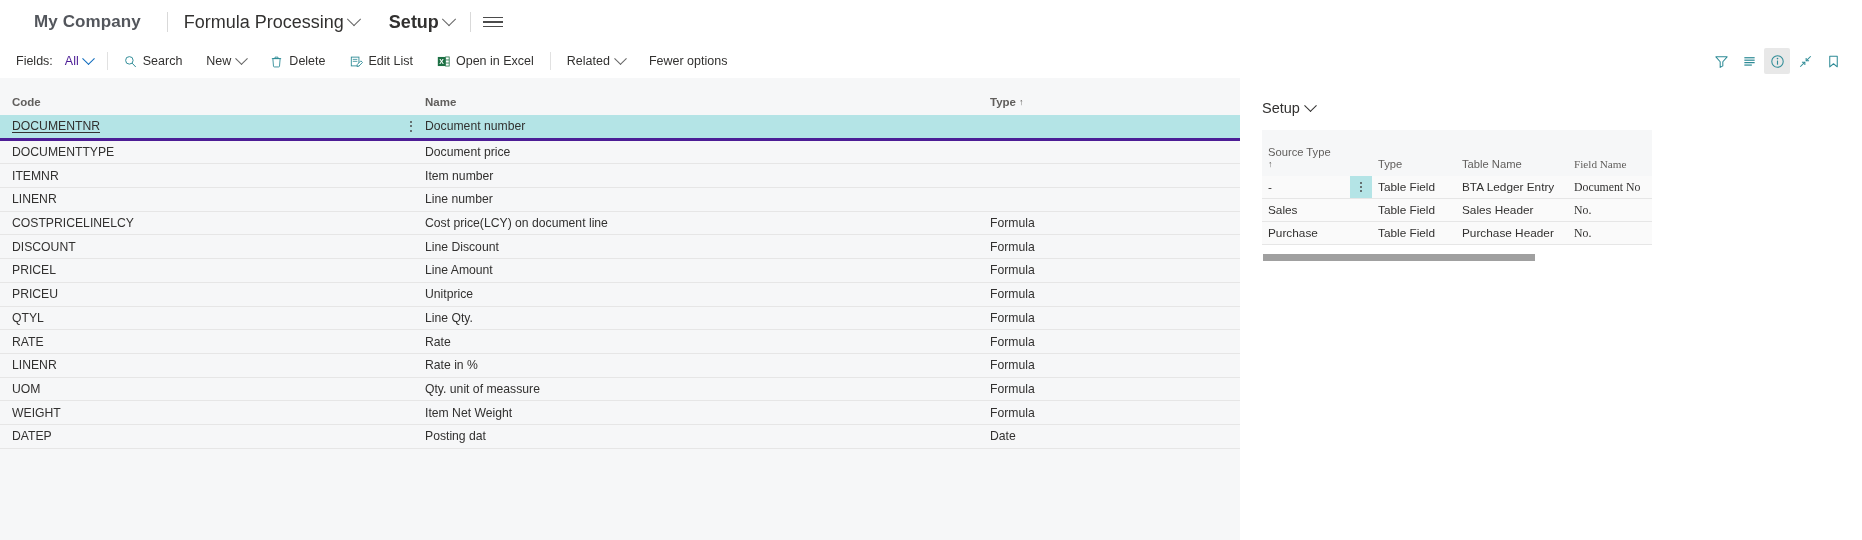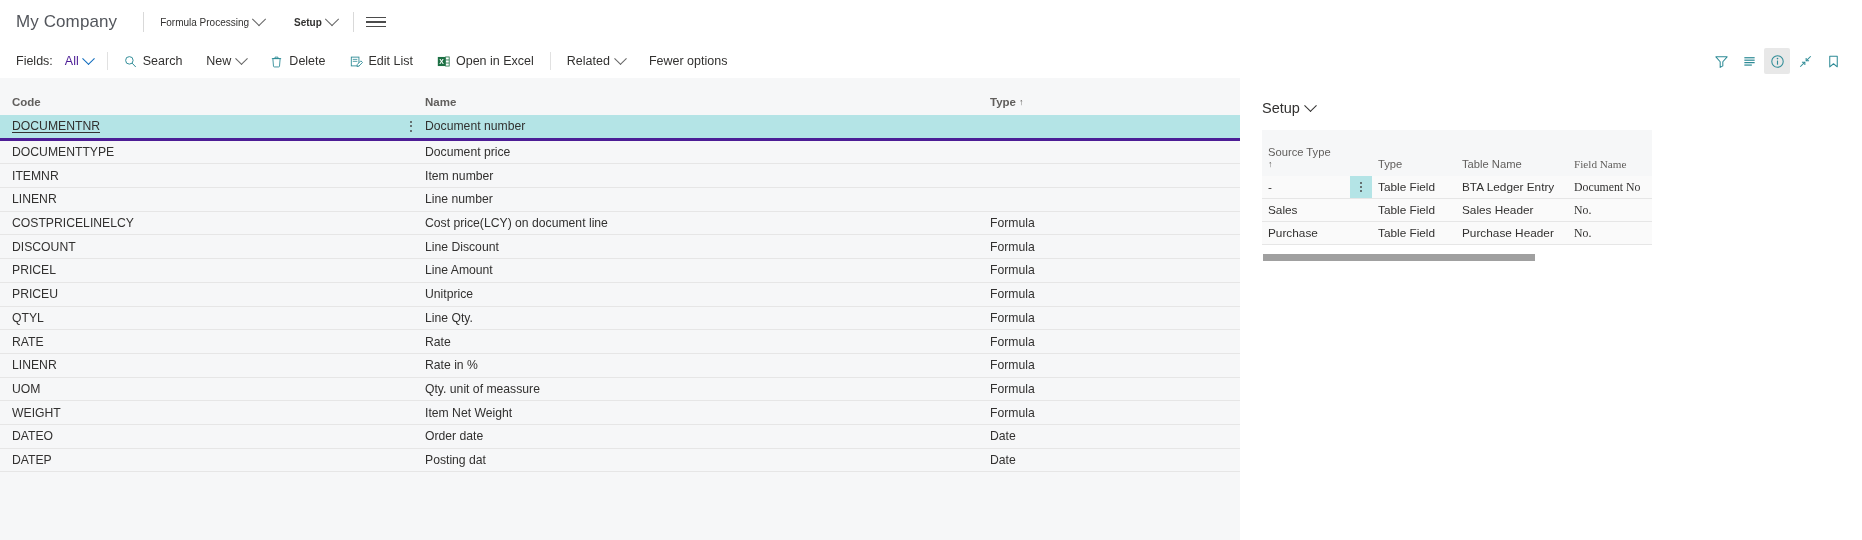--- a/index.html
+++ b/index.html
@@ -22,32 +22,33 @@
     height: 44px;
     background: #ffffff;
     display: flex;
     align-items: center;
     padding: 0 16px;
     box-sizing: border-box;
   }
   .company-name {
     font-size: 17px;
     color: #53565c;
-    font-weight: 400;
+    font-weight: 700;
     letter-spacing: .1px;
     padding-right: 14px;
+    margin-left: 18px;
   }
   .nav-sep {
     width: 1px;
     height: 20px;
     background: #d9d9d9;
     margin: 0 12px;
   }
   .nav-item {
-    font-size: 10px;
+    font-size: 18px;
     color: #323130;
     padding: 4px 4px;
     display: flex;
     align-items: center;
     gap: 5px;
     cursor: pointer;
     white-space: nowrap;
   }
   .nav-item.current { font-weight: 700; }
   .nav-item + .nav-item { margin-left: 22px; }
@@ -573,32 +574,20 @@
               <div class="dots">
                 <i></i>
                 <i></i>
                 <i></i>
               </div>
             </td>
             <td class="col-name">Item Net Weight</td>
             <td class="col-type">Formula</td>
           </tr>
           <tr>
-            <td class="col-code cell-code">DATEO</td>
-            <td class="col-dots">
-              <div class="dots">
-                <i></i>
-                <i></i>
-                <i></i>
-              </div>
-            </td>
-            <td class="col-name">Order date</td>
-            <td class="col-type">Date</td>
-          </tr>
-          <tr>
             <td class="col-code cell-code">DATEP</td>
             <td class="col-dots">
               <div class="dots">
                 <i></i>
                 <i></i>
                 <i></i>
               </div>
             </td>
             <td class="col-name">Posting dat</td>
             <td class="col-type">Date</td>

